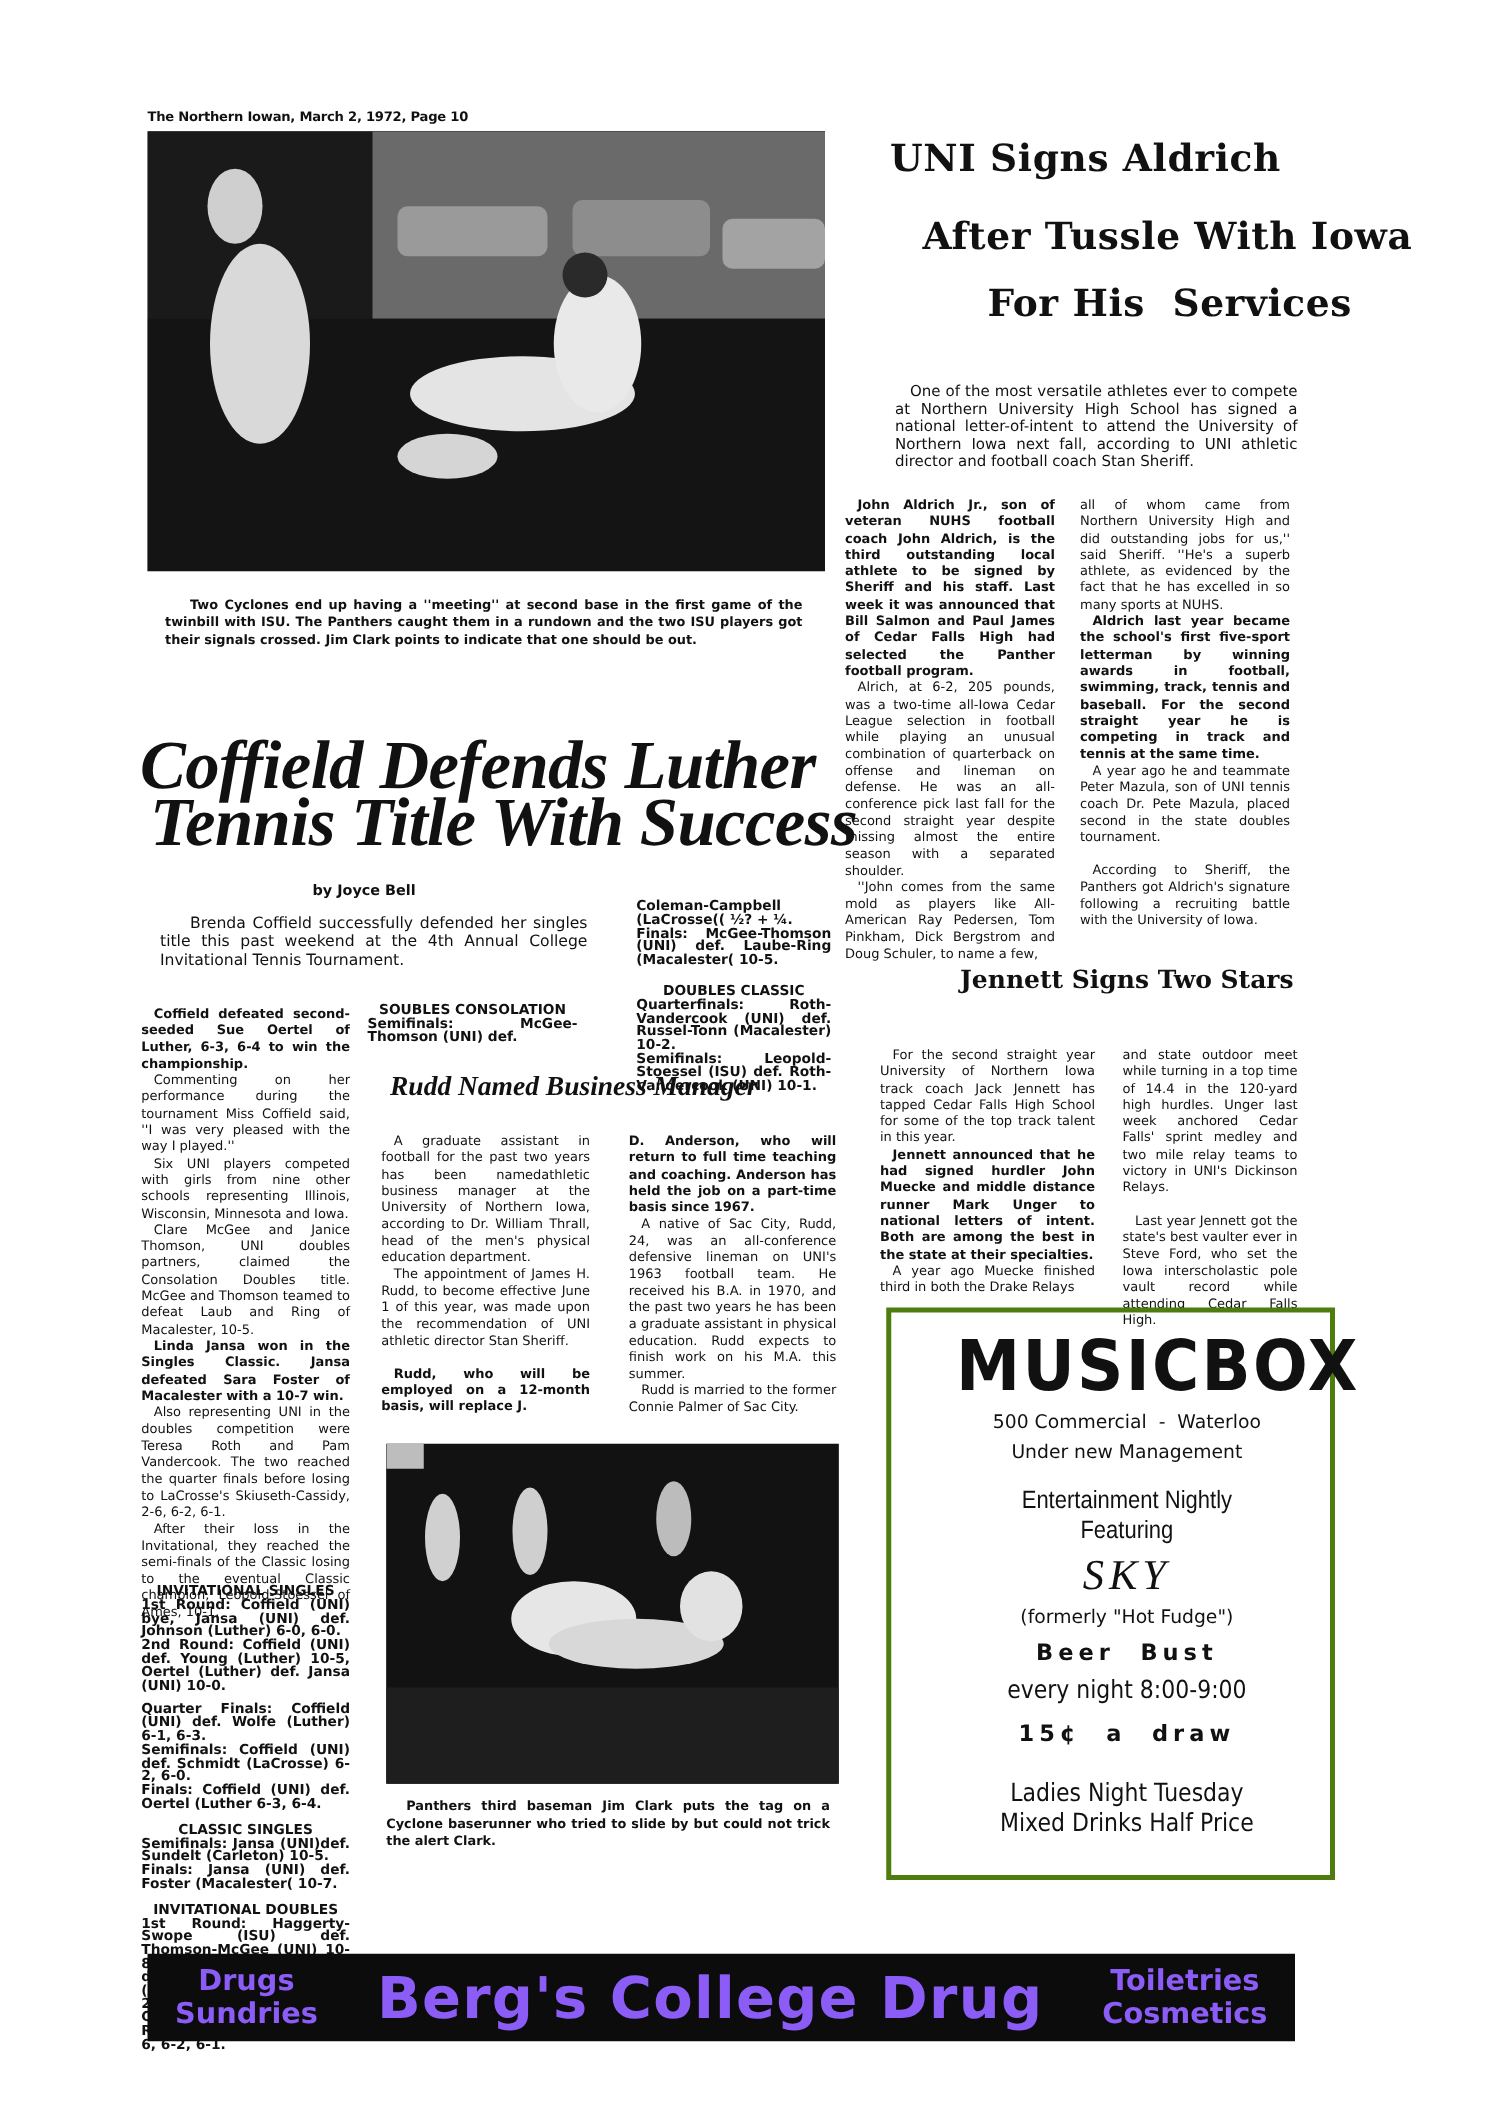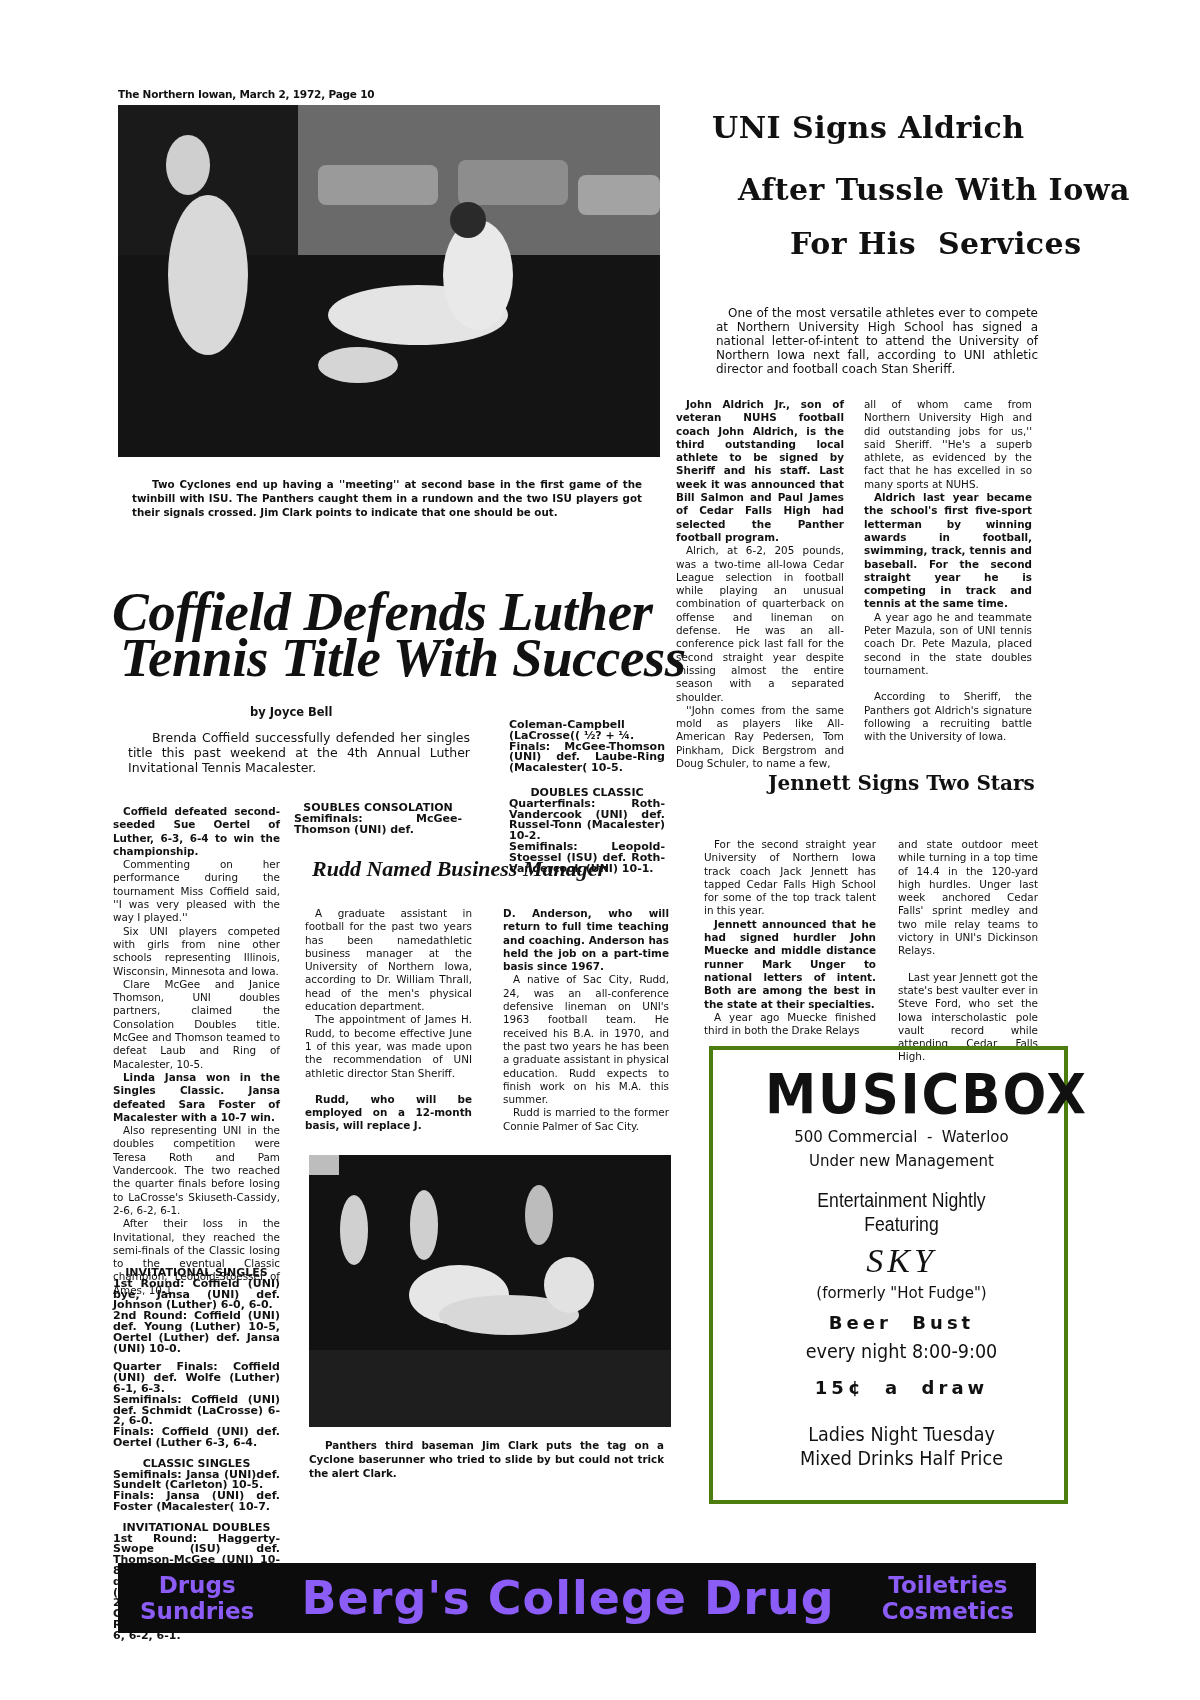--- a/index.html
+++ b/index.html
@@ -80,21 +80,21 @@
 <div class="abs body" style="left:864px;top:398px;width:168px;">
   <p style="text-indent:0">all of whom came from Northern University High and did outstanding jobs for us,'' said Sheriff. ''He's a superb athlete, as evidenced by the fact that he has excelled in so many sports at NUHS.</p>
   <p class="b">Aldrich last year became the school's first five-sport letterman by winning awards in football, swimming, track, tennis and baseball. For the second straight year he is competing in track and tennis at the same time.</p>
   <p>A year ago he and teammate Peter Mazula, son of UNI tennis coach Dr. Pete Mazula, placed second in the state doubles tournament.</p>
   <p class="gap">According to Sheriff, the Panthers got Aldrich's signature following a recruiting battle with the University of Iowa.</p>
 </div>
 
 <div class="abs ital-head coffield1">Coffield Defends Luther</div>
 <div class="abs ital-head coffield2">Tennis Title With Success</div>
 <div class="abs byline">by Joyce Bell</div>
-<div class="abs lede">Brenda Coffield successfully defended her singles title this past weekend at the 4th Annual Luther Invitational Tennis Macalester.</div>
+<div class="abs lede">Brenda Coffield successfully defended her singles title this past weekend at the 4th Annual College Invitational Tennis Tournament.</div>
 
 <div class="abs body" style="left:113px;top:805px;width:167px;">
   <p class="b">Coffield defeated second-seeded Sue Oertel of Luther, 6-3, 6-4 to win the championship.</p>
   <p>Commenting on her performance during the tournament Miss Coffield said, ''I was very pleased with the way I played.''</p>
   <p>Six UNI players competed with girls from nine other schools representing Illinois, Wisconsin, Minnesota and Iowa.</p>
   <p>Clare McGee and Janice Thomson, UNI doubles partners, claimed the Consolation Doubles title. McGee and Thomson teamed to defeat Laub and Ring of Macalester, 10-5.</p>
   <p class="b">Linda Jansa won in the Singles Classic. Jansa defeated Sara Foster of Macalester with a 10-7 win.</p>
   <p>Also representing UNI in the doubles competition were Teresa Roth and Pam Vandercook. The two reached the quarter finals before losing to LaCrosse's Skiuseth-Cassidy, 2-6, 6-2, 6-1.</p>
   <p>After their loss in the Invitational, they reached the semi-finals of the Classic losing to the eventual Classic champion, Leopold-Stoessel of Ames, 10-1.</p>
 </div>

